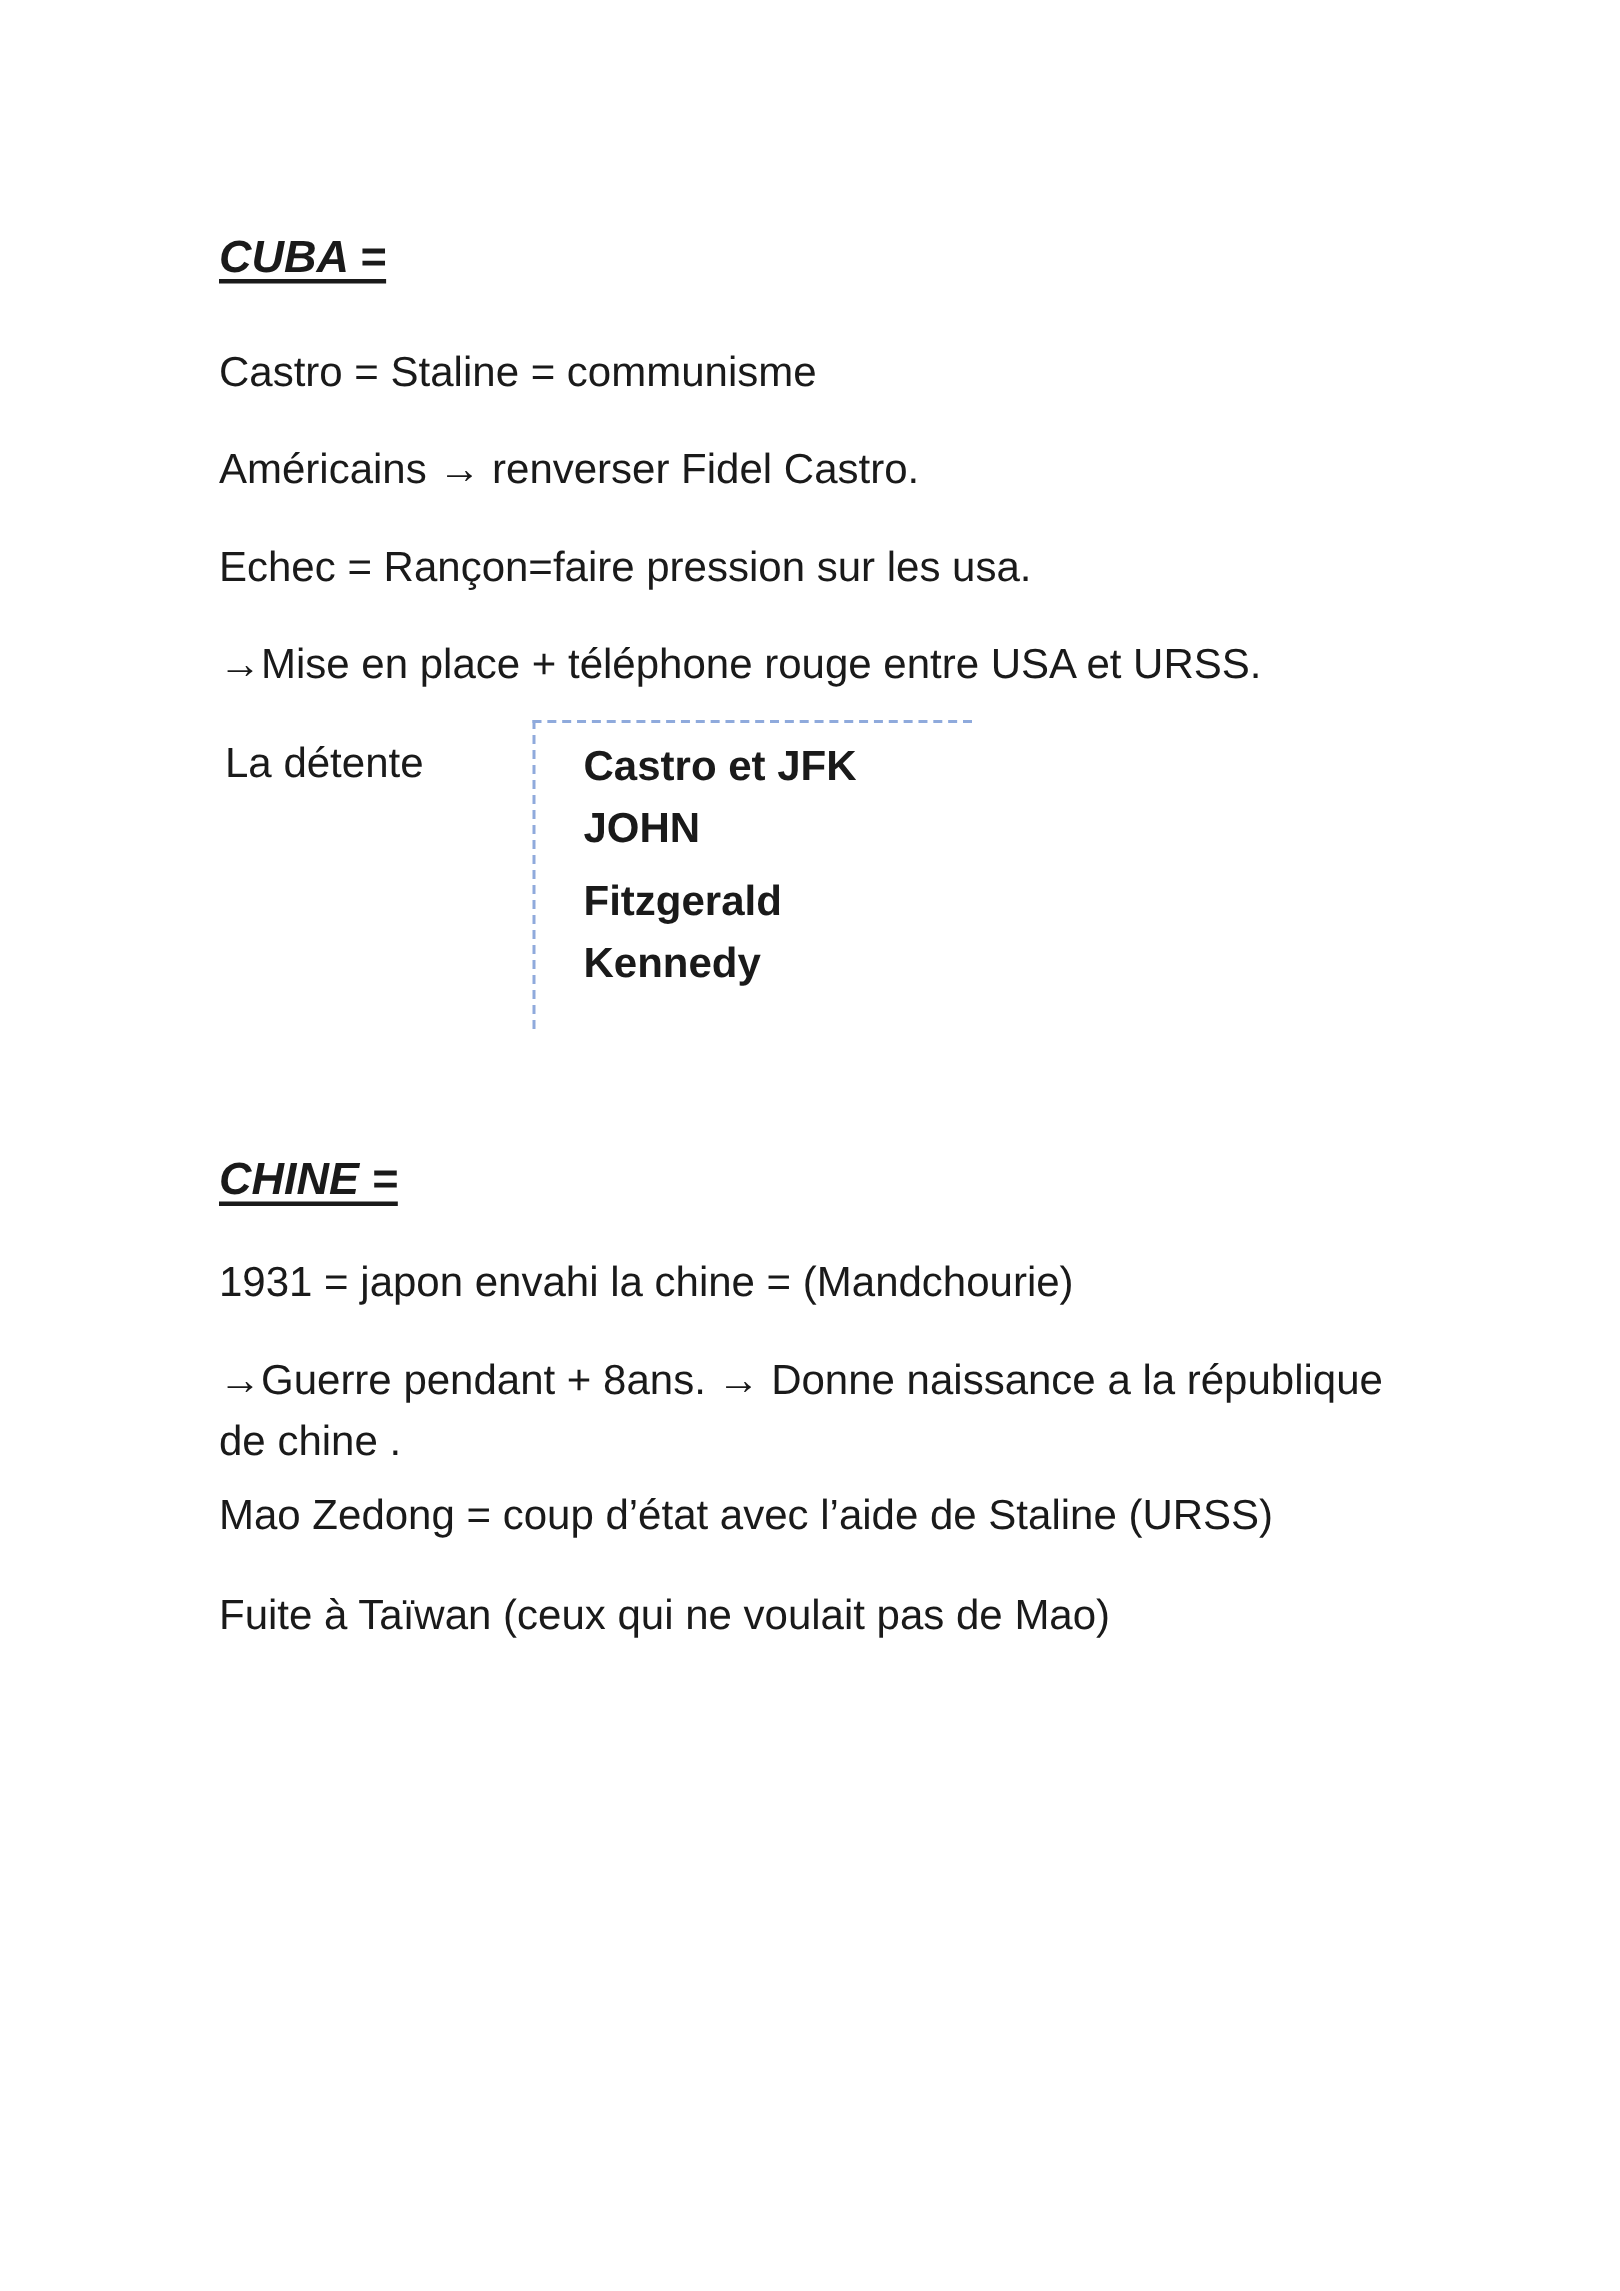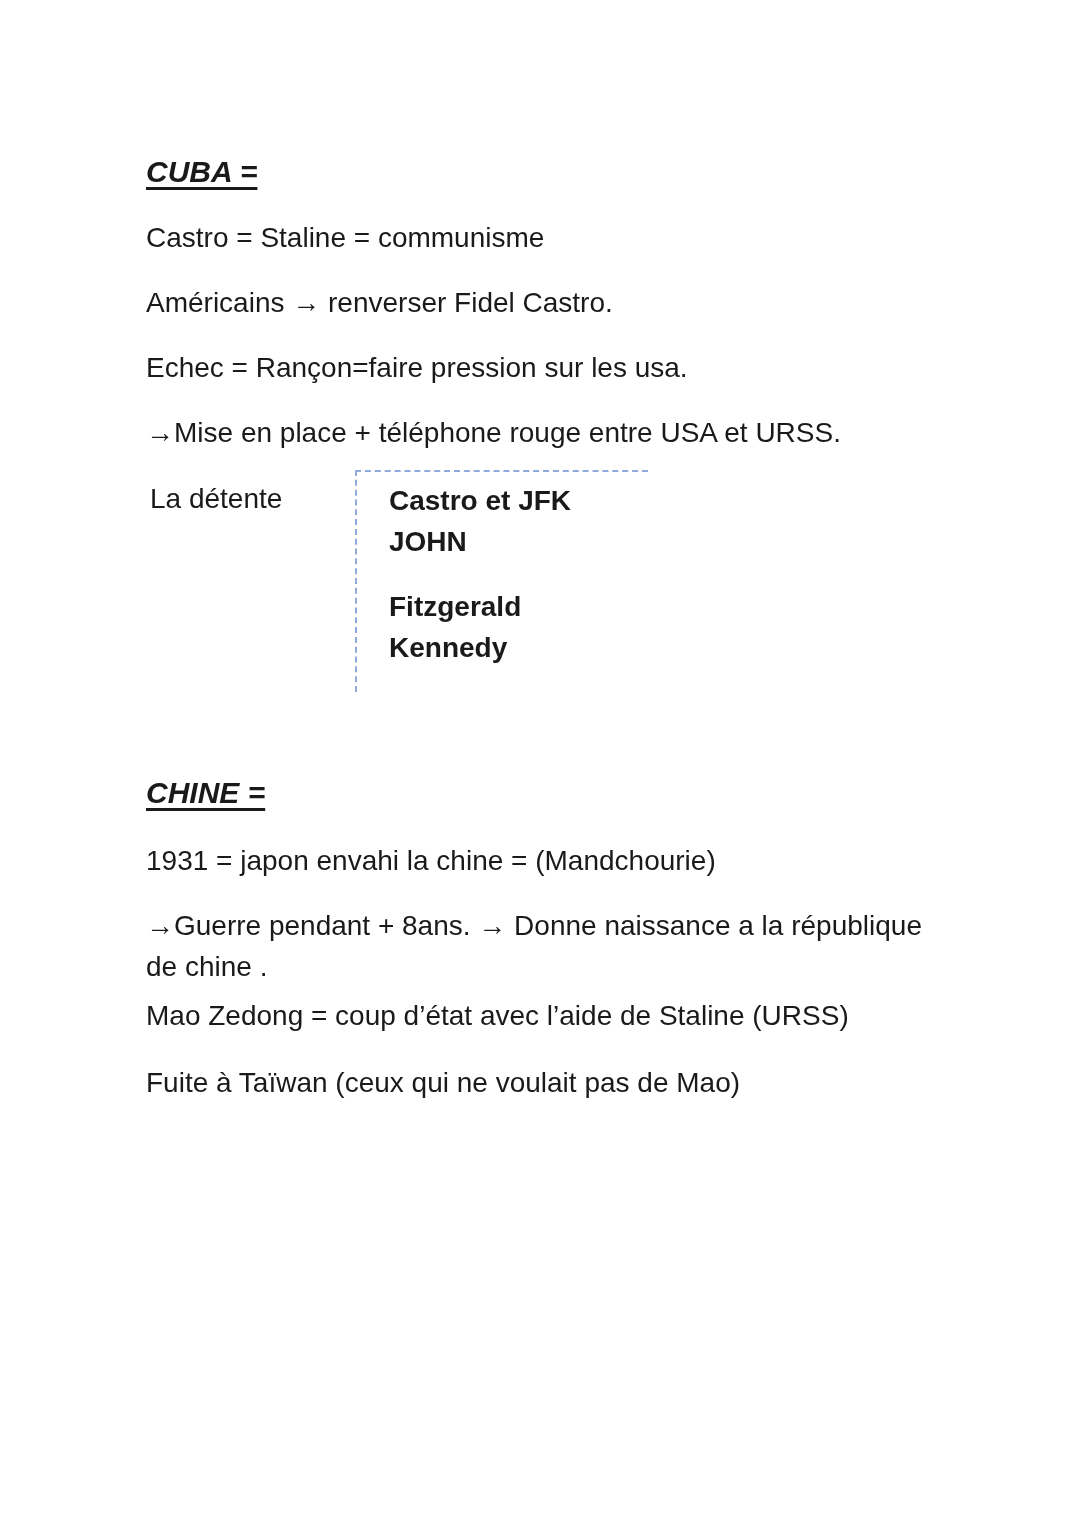--- a/index.html
+++ b/index.html
@@ -48,32 +48,32 @@
     padding-top: 8px;
   }
   .detente-box {
     width: 293px;
     border-top: 2px dashed var(--box-border);
     border-left: 2px dashed var(--box-border);
     padding: 4px 0 20px 28px;
     font-weight: bold;
   }
   .detente-box p + p {
-    margin-top: 16px;
+    margin-top: 0;
   }
 </style>
 </head>
 <body>
 
 <div class="page">
   <div class="content">
 
     <p class="heading" style="margin-top:0">CUBA =</p>
 
-    <p style="margin-top:17px">Castro = Staline = communisme</p>
+    <p style="margin-top:27px">Castro = Staline = communisme</p>
 
     <p style="margin-top:16px">Américains → renverser Fidel Castro.</p>
 
 
     <p style="margin-top:16px">Echec = Rançon=faire pression sur les usa.</p>
 
 
     <p style="margin-top:16px">→Mise en place + téléphone rouge entre USA et URSS.</p>
 
     <div class="detente-row" style="margin-top:9px">

